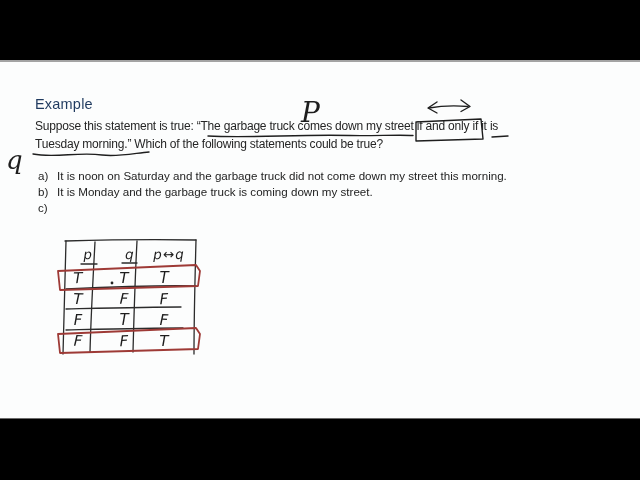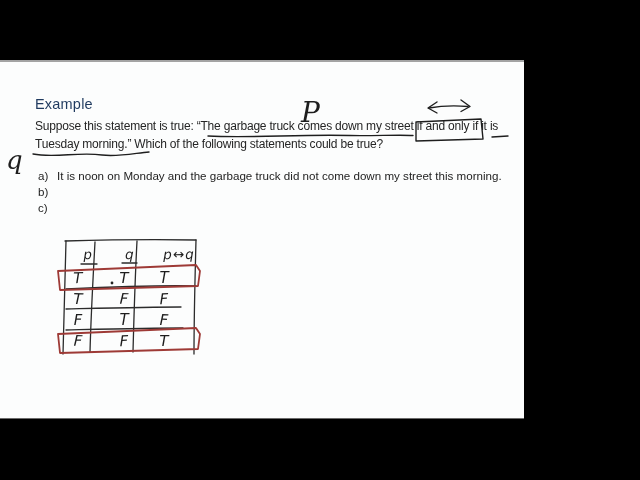--- a/index.html
+++ b/index.html
@@ -1,18 +1,18 @@
 <!DOCTYPE html>
 <html><head>
 <meta charset="utf-8">
 <style>
   * { box-sizing: border-box; }
   html,body { margin:0; padding:0; background:#000; }
   .stage {
-    position:relative; width:524px; height:480px;
+    position:relative; width:640px; height:480px;
     background:#404040; overflow:hidden;
     font-family:"Liberation Sans", sans-serif;
   }
   .letterbox { position:absolute; left:0; width:640px; background:#000; }
   .lb-top { top:0; height:60px; }
   .lb-bottom { top:419px; height:61px; }
   .sep-top { position:absolute; left:0; top:60px; width:640px; height:2px; background:#a3a3a3; }
   .sep-bottom { position:absolute; left:0; top:418px; width:640px; height:1px; background:#6b6b6b; }
   .slide {
     position:absolute; left:0; top:62px; width:640px; height:356px;
@@ -55,24 +55,25 @@
     <div class="heading">Example</div>
 
     <div class="statement">
       <div>Suppose this statement is true: “The garbage truck comes down my street if and only if it is</div>
       <div>Tuesday morning.” Which of the following statements could be true?</div>
     </div>
 
     <div class="options">
       <div class="opt">
         <span class="opt-label">a)</span>
-        <span>It is noon on Monday and the garbage truck did not come down my street this morning.</span>
+        <span>It is noon on Saturday and the garbage truck did not come down my street this morning.</span>
       </div>
       <div class="opt">
         <span class="opt-label">b)</span>
+        <span>It is Monday and the garbage truck is coming down my street.</span>
       </div>
       <div class="opt">
         <span class="opt-label">c)</span>
       </div>
     </div>
 
     <svg id="annot" class="annot" viewBox="0 0 640 356">
 
       <text class="hw-text" x="301" y="60" font-size="28">P</text>
 
@@ -105,21 +106,21 @@
         <path class="grid-stroke" d="M122,201 L137,201"></path>
         <circle cx="112" cy="221" r="1.4" fill="#222"></circle>
       </g>
     <polygon points="58,209 196,203 200,209 198,224 60,228" fill="none" stroke="#9e3a36" stroke-width="1.8" stroke-linejoin="round"></polygon>
         <polygon points="58,272 196,266 200,272 198,287 60,291" fill="none" stroke="#9e3a36" stroke-width="1.8" stroke-linejoin="round"></polygon>
       </svg>
 
     <div>
         <span class="tcell thead" style="left: 88px; top: 192px; transform: translate(-50%, -50%) rotate(-2deg);">p</span>
         <span class="tcell thead" style="left: 130px; top: 192px; transform: translate(-50%, -50%) rotate(1deg);">q</span>
-        <span class="tcell thead" style="left: 179px; top: 192px; transform: translate(-50%, -50%) rotate(-1deg);">p↔q</span>
+        <span class="tcell thead" style="left: 169px; top: 192px; transform: translate(-50%, -50%) rotate(-1deg);">p↔q</span>
         <span class="tcell tbody" style="left: 78px; top: 216px; transform: translate(-50%, -50%) rotate(-2deg);">T</span>
         <span class="tcell tbody" style="left: 124px; top: 216px; transform: translate(-50%, -50%) rotate(-1deg);">T</span>
         <span class="tcell tbody" style="left: 164px; top: 216px; transform: translate(-50%, -50%) rotate(0deg);">T</span>
         <span class="tcell tbody" style="left: 78px; top: 237px; transform: translate(-50%, -50%) rotate(1deg);">T</span>
         <span class="tcell tbody" style="left: 124px; top: 237px; transform: translate(-50%, -50%) rotate(2deg);">F</span>
         <span class="tcell tbody" style="left: 164px; top: 237px; transform: translate(-50%, -50%) rotate(-2deg);">F</span>
         <span class="tcell tbody" style="left: 78px; top: 258px; transform: translate(-50%, -50%) rotate(-1deg);">F</span>
         <span class="tcell tbody" style="left: 124px; top: 258px; transform: translate(-50%, -50%) rotate(0deg);">T</span>
         <span class="tcell tbody" style="left: 164px; top: 258px; transform: translate(-50%, -50%) rotate(1deg);">F</span>
         <span class="tcell tbody" style="left: 78px; top: 279px; transform: translate(-50%, -50%) rotate(2deg);">F</span>

